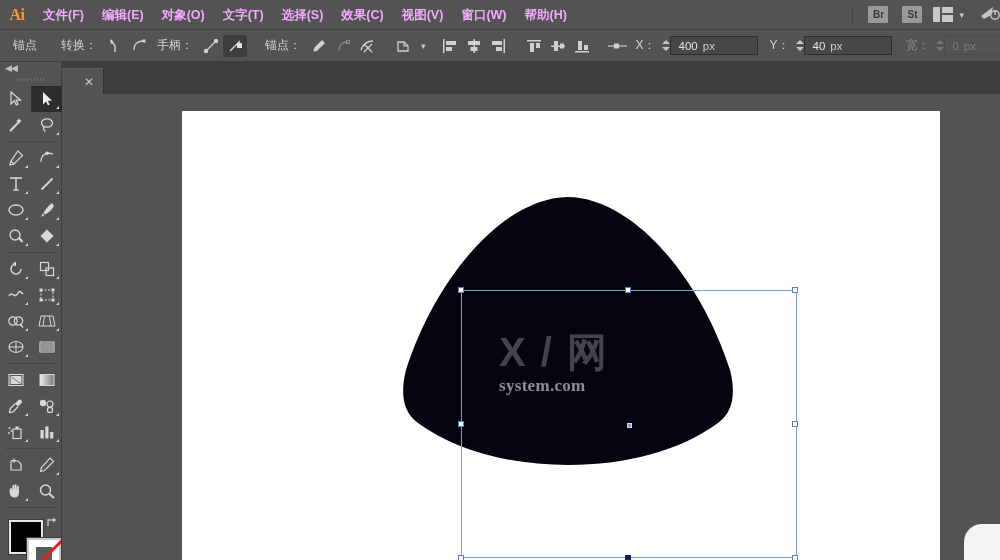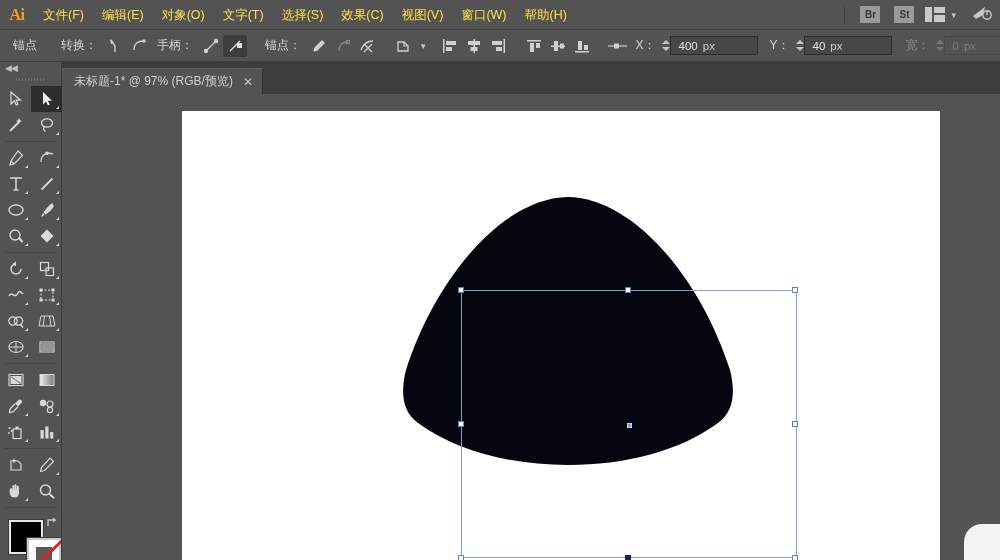--- a/index.html
+++ b/index.html
@@ -21,23 +21,23 @@
   }
   .ai-logo {
     width: 34px; height: 30px;
     display: flex; align-items: center; justify-content: center;
     color: #f79c2a; font-size: 16px; font-weight: bold;
     font-family: "Liberation Serif", serif;
     letter-spacing: -0.5px;
   }
   .menu-item {
     padding: 0 9px; height: 30px; line-height: 30px;
-    color: #fde047; font-size: 12.5px; white-space: nowrap; cursor: default;
-  }
-  .menu-right { margin-left: auto; display: flex; align-items: center; padding-right: 8px; }
+    color: #f0abfc; font-size: 12.5px; white-space: nowrap; cursor: default; font-weight: bold;
+  }
+  .menu-right { margin-left: auto; display: flex; align-items: center; padding-right: 0; }
   .menu-sep-v { width: 1px; height: 18px; background: #434343; margin: 0 8px; }
   .sq-btn {
     width: 20px; height: 17px; background: #9a9a9a; color: #3a3a3a;
     font-size: 10px; font-weight: bold; display: flex;
     align-items: center; justify-content: center; border-radius: 1px;
     margin: 0 7px; font-family: "Liberation Sans", sans-serif;
   }
   .layout-ico { width: 20px; height: 15px; display:flex; margin-left: 4px; }
   .layout-ico i { display:block; background:#c9c9c9; }
   .layout-ico i.a { width: 7px; height: 15px; }
@@ -375,21 +375,20 @@
         <span class="dn"></span>
       </div>
     <div class="field disabled">
       <span>0</span>
       <span class="unit">px</span>
     </div>
   </div>
 
   <div class="tabbar">
     <div class="doctab">
-      <span>未标题-1* @ 97% (RGB/预览)</span>
       <span class="tab-close">✕</span>
     </div>
   </div>
 
   <div class="toolpanel">
     <div class="tp-head">
       <span class="dbl">◀◀</span>
     </div>
     <div class="tp-grip"></div>
 
@@ -654,20 +653,24 @@
         <path d="M168 0
                  C 233 1, 300 80, 330 173
                  C 336 197, 333 215, 318 226
                  C 280 254, 225 268, 168 268
                  C 111 268, 56 254, 18 226
                  C 3 215, 0 197, 6 173
                  C 36 80, 103 1, 168 0 Z" fill="#050510"></path>
       </svg>
     </div>
 
+    <div class="watermark">
+      <div class="wm-top">X / 网</div>
+      <div class="wm-bot">system.com</div>
+    </div>
 
     <div class="selbox">
       <span class="handle" style="left:-4px;  top:-4px;"></span>
       <span class="handle" style="left:163px; top:-4px;"></span>
       <span class="handle" style="left:330px; top:-4px;"></span>
       <span class="handle" style="left:-4px;  top:130px;"></span>
       <span class="handle" style="left:330px; top:130px;"></span>
       <span class="handle" style="left:-4px;  top:264px;"></span>
       <span class="handle filled" style="left:163px; top:264px;"></span>
       <span class="handle" style="left:330px; top:264px;"></span>

